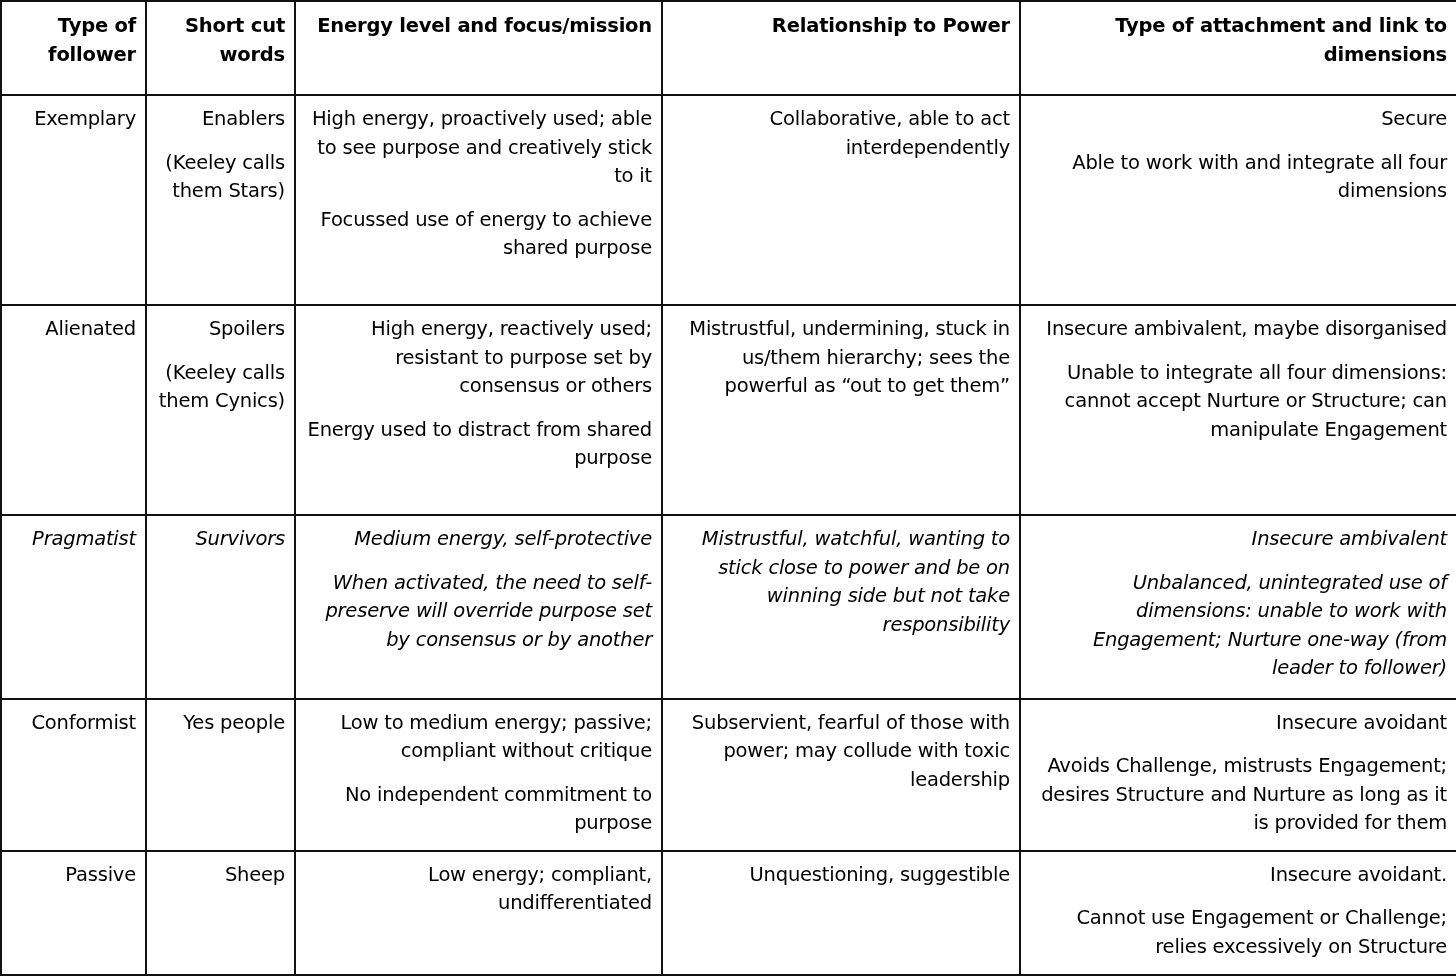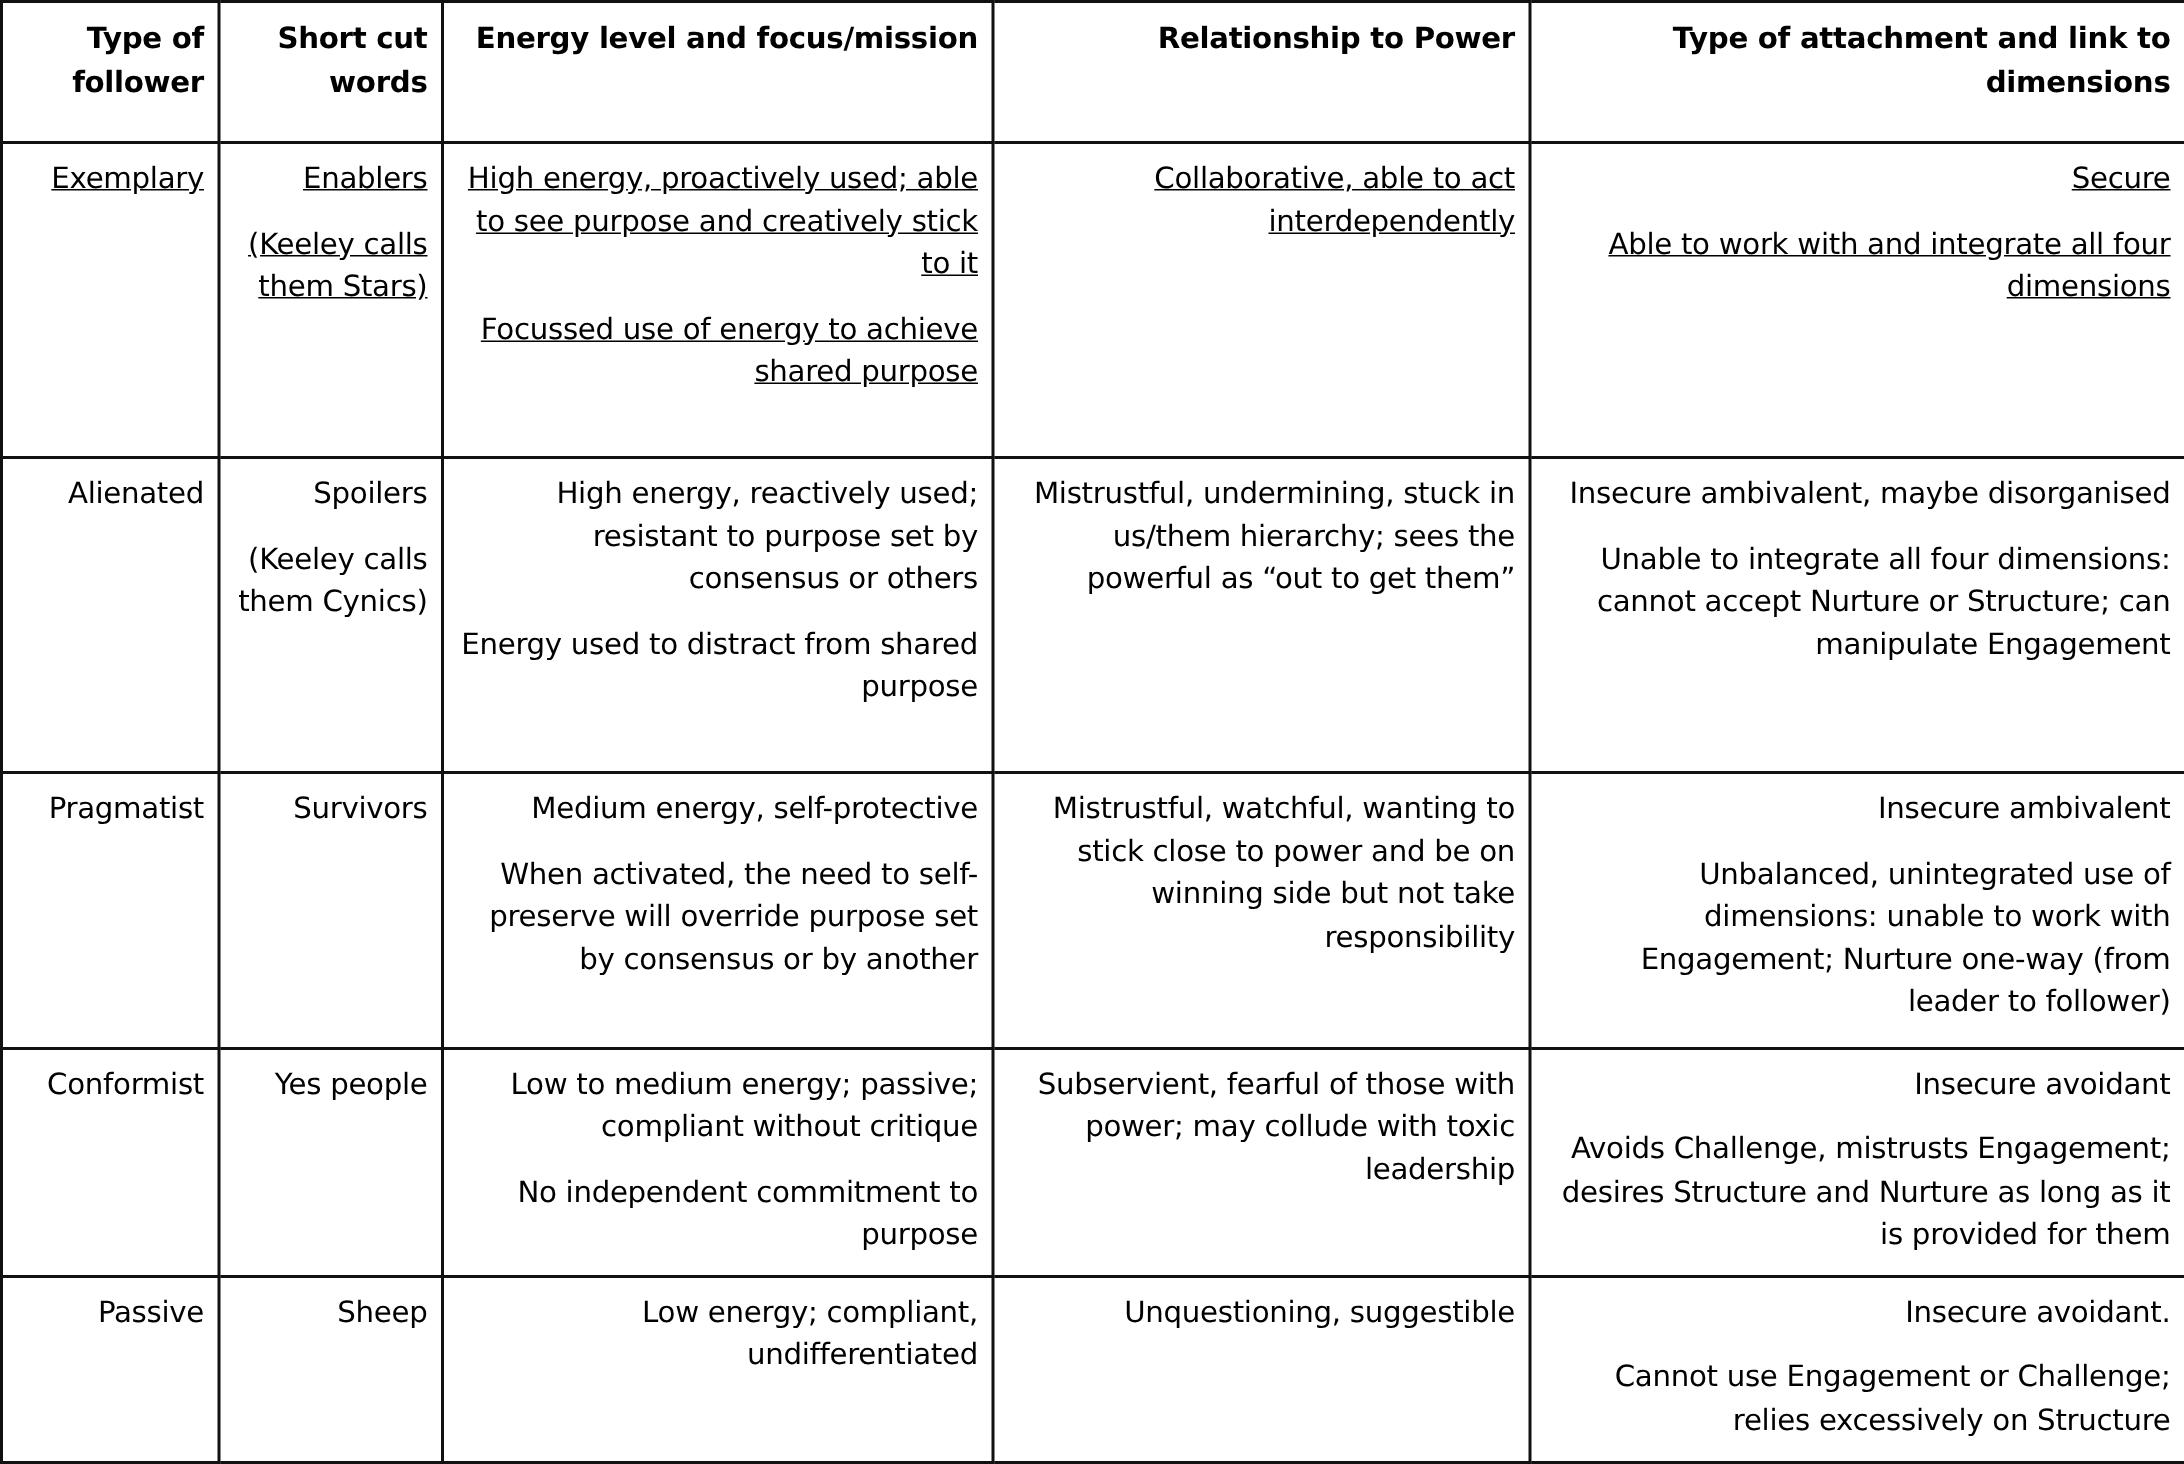--- a/index.html
+++ b/index.html
@@ -24,23 +24,23 @@
   }
   table.followers th { font-weight: bold; padding-top: 10px; }
   .para { margin: 0; }
   .para + .para { margin-top: 15px; }
   col.c1 { width: 145px; }
   col.c2 { width: 149px; }
   col.c3 { width: 367px; }
   col.c4 { width: 358px; }
   col.c5 { width: 437px; }
   tr.hdr { height: 94px; }
-  tr.r1 { height: 193px; text-decoration: underline; }
+  tr.r1 { height: 193px; }
   tr.r2 { height: 193px; }
-  tr.r3 { height: 138px; }
+  tr.r3 { height: 138px; font-style: italic; }
   tr.r4 { height: 133px; }
   tr.r5 { height: 114px; }
 </style>
 </head>
 <body>
 
 <table class="followers">
   <colgroup>
     <col class="c1">
       <col class="c2">

